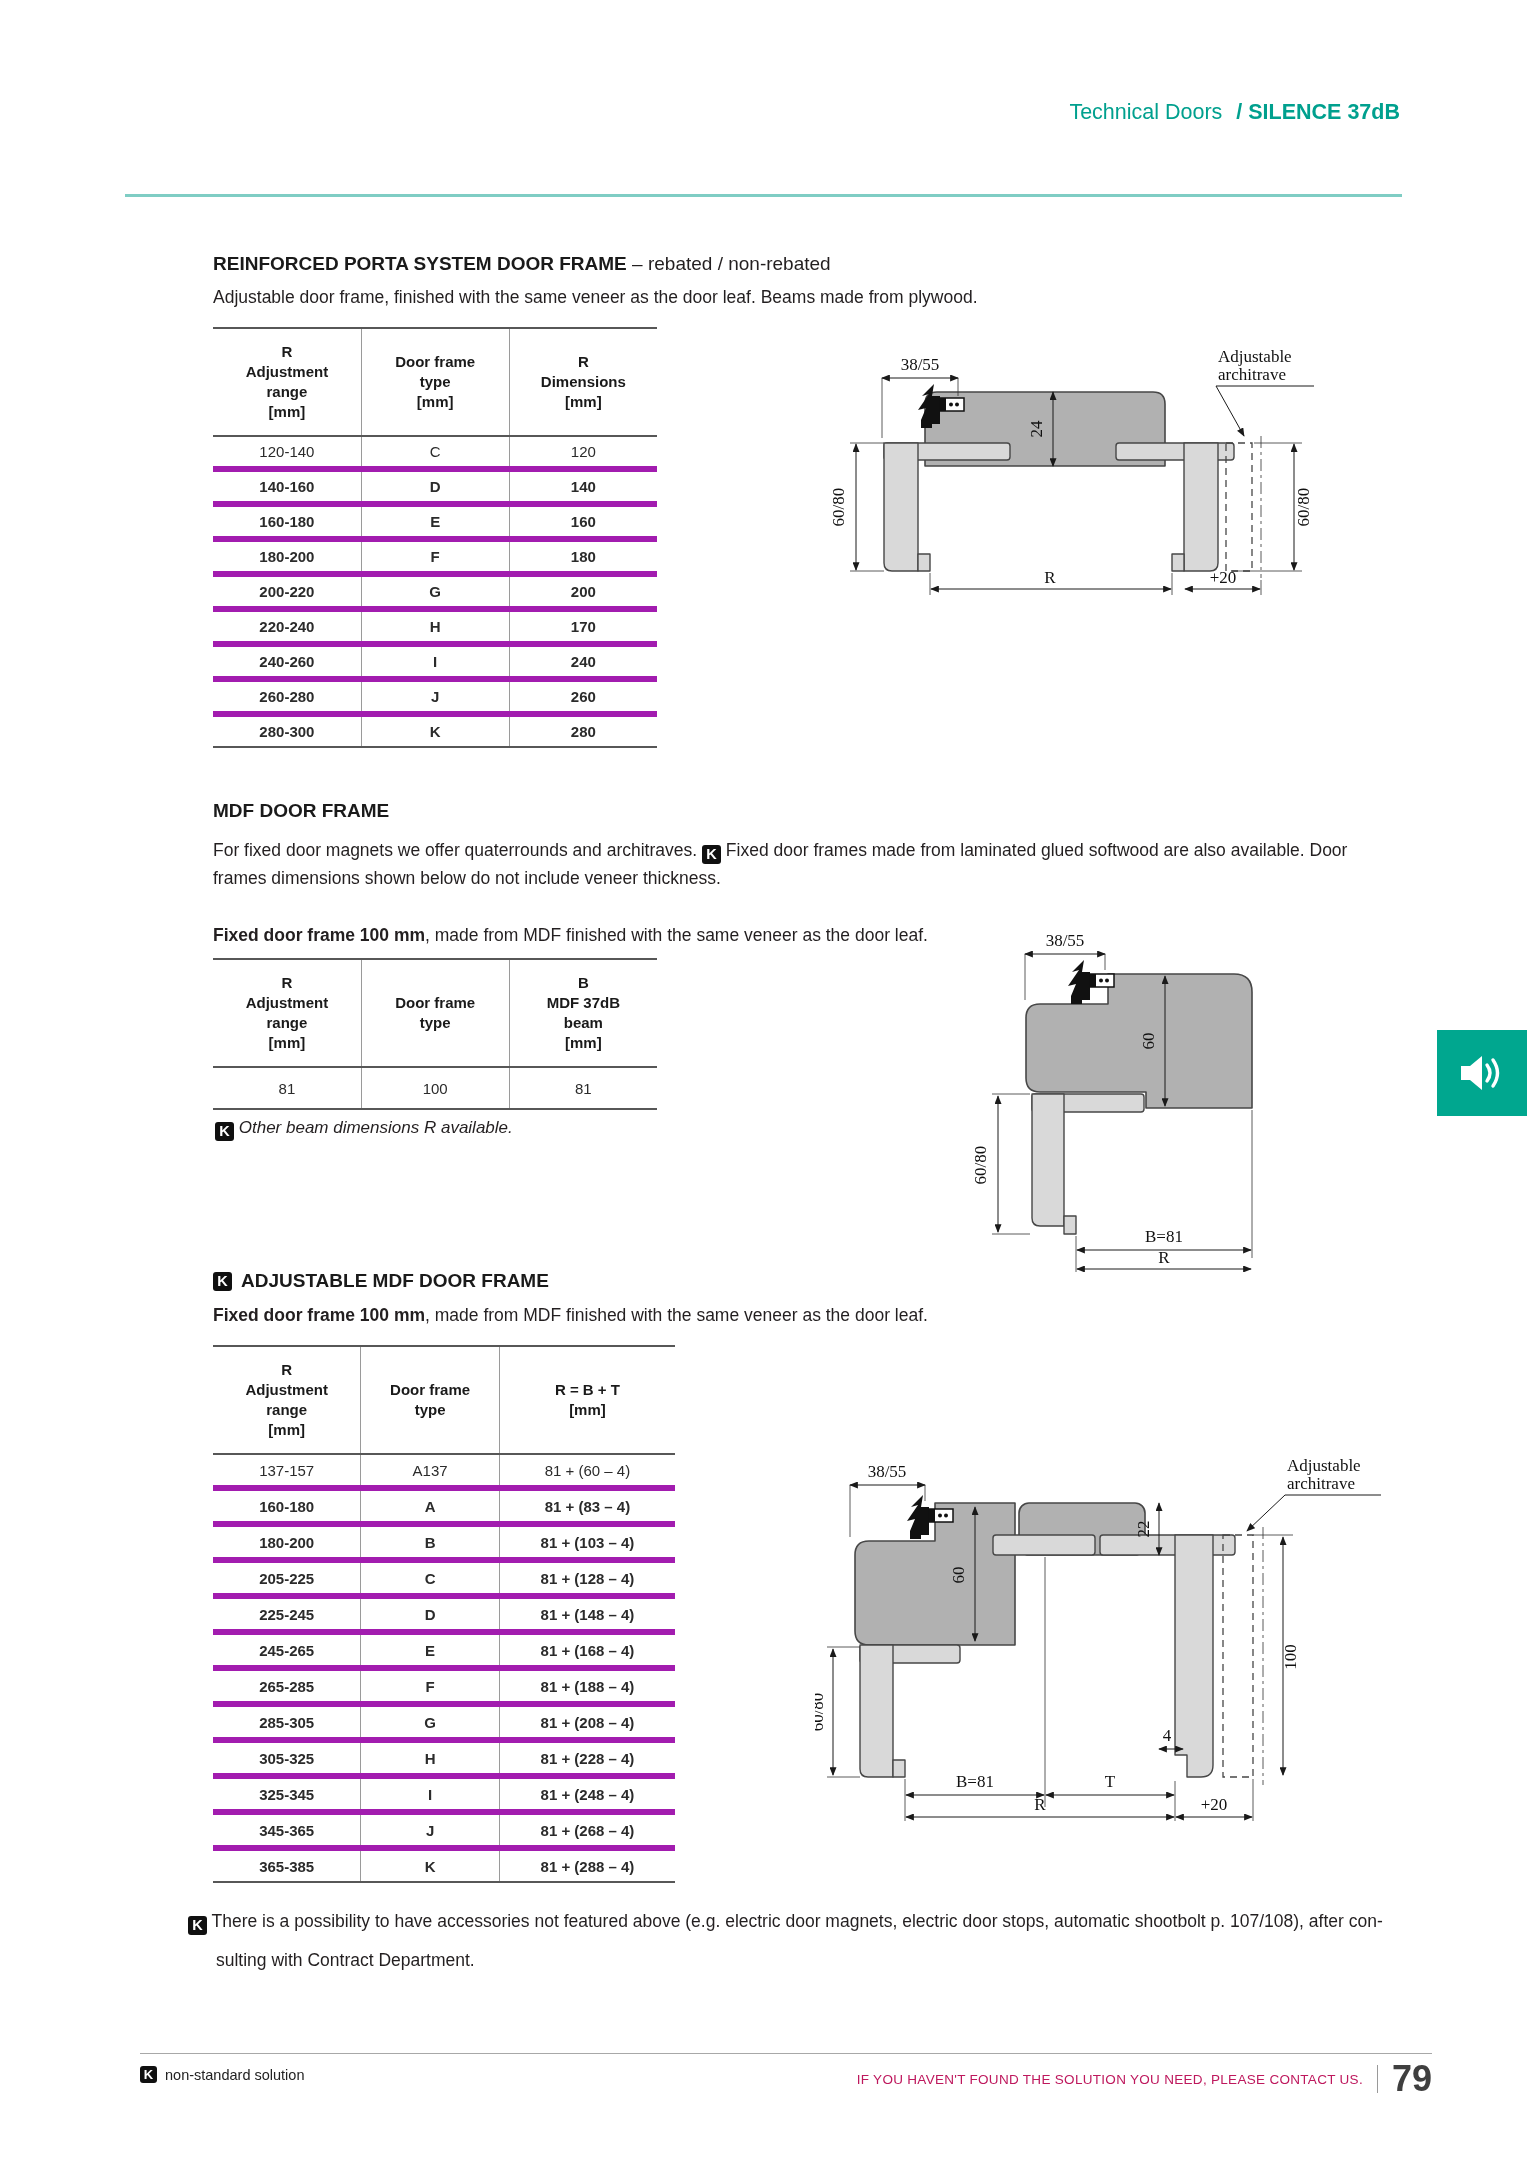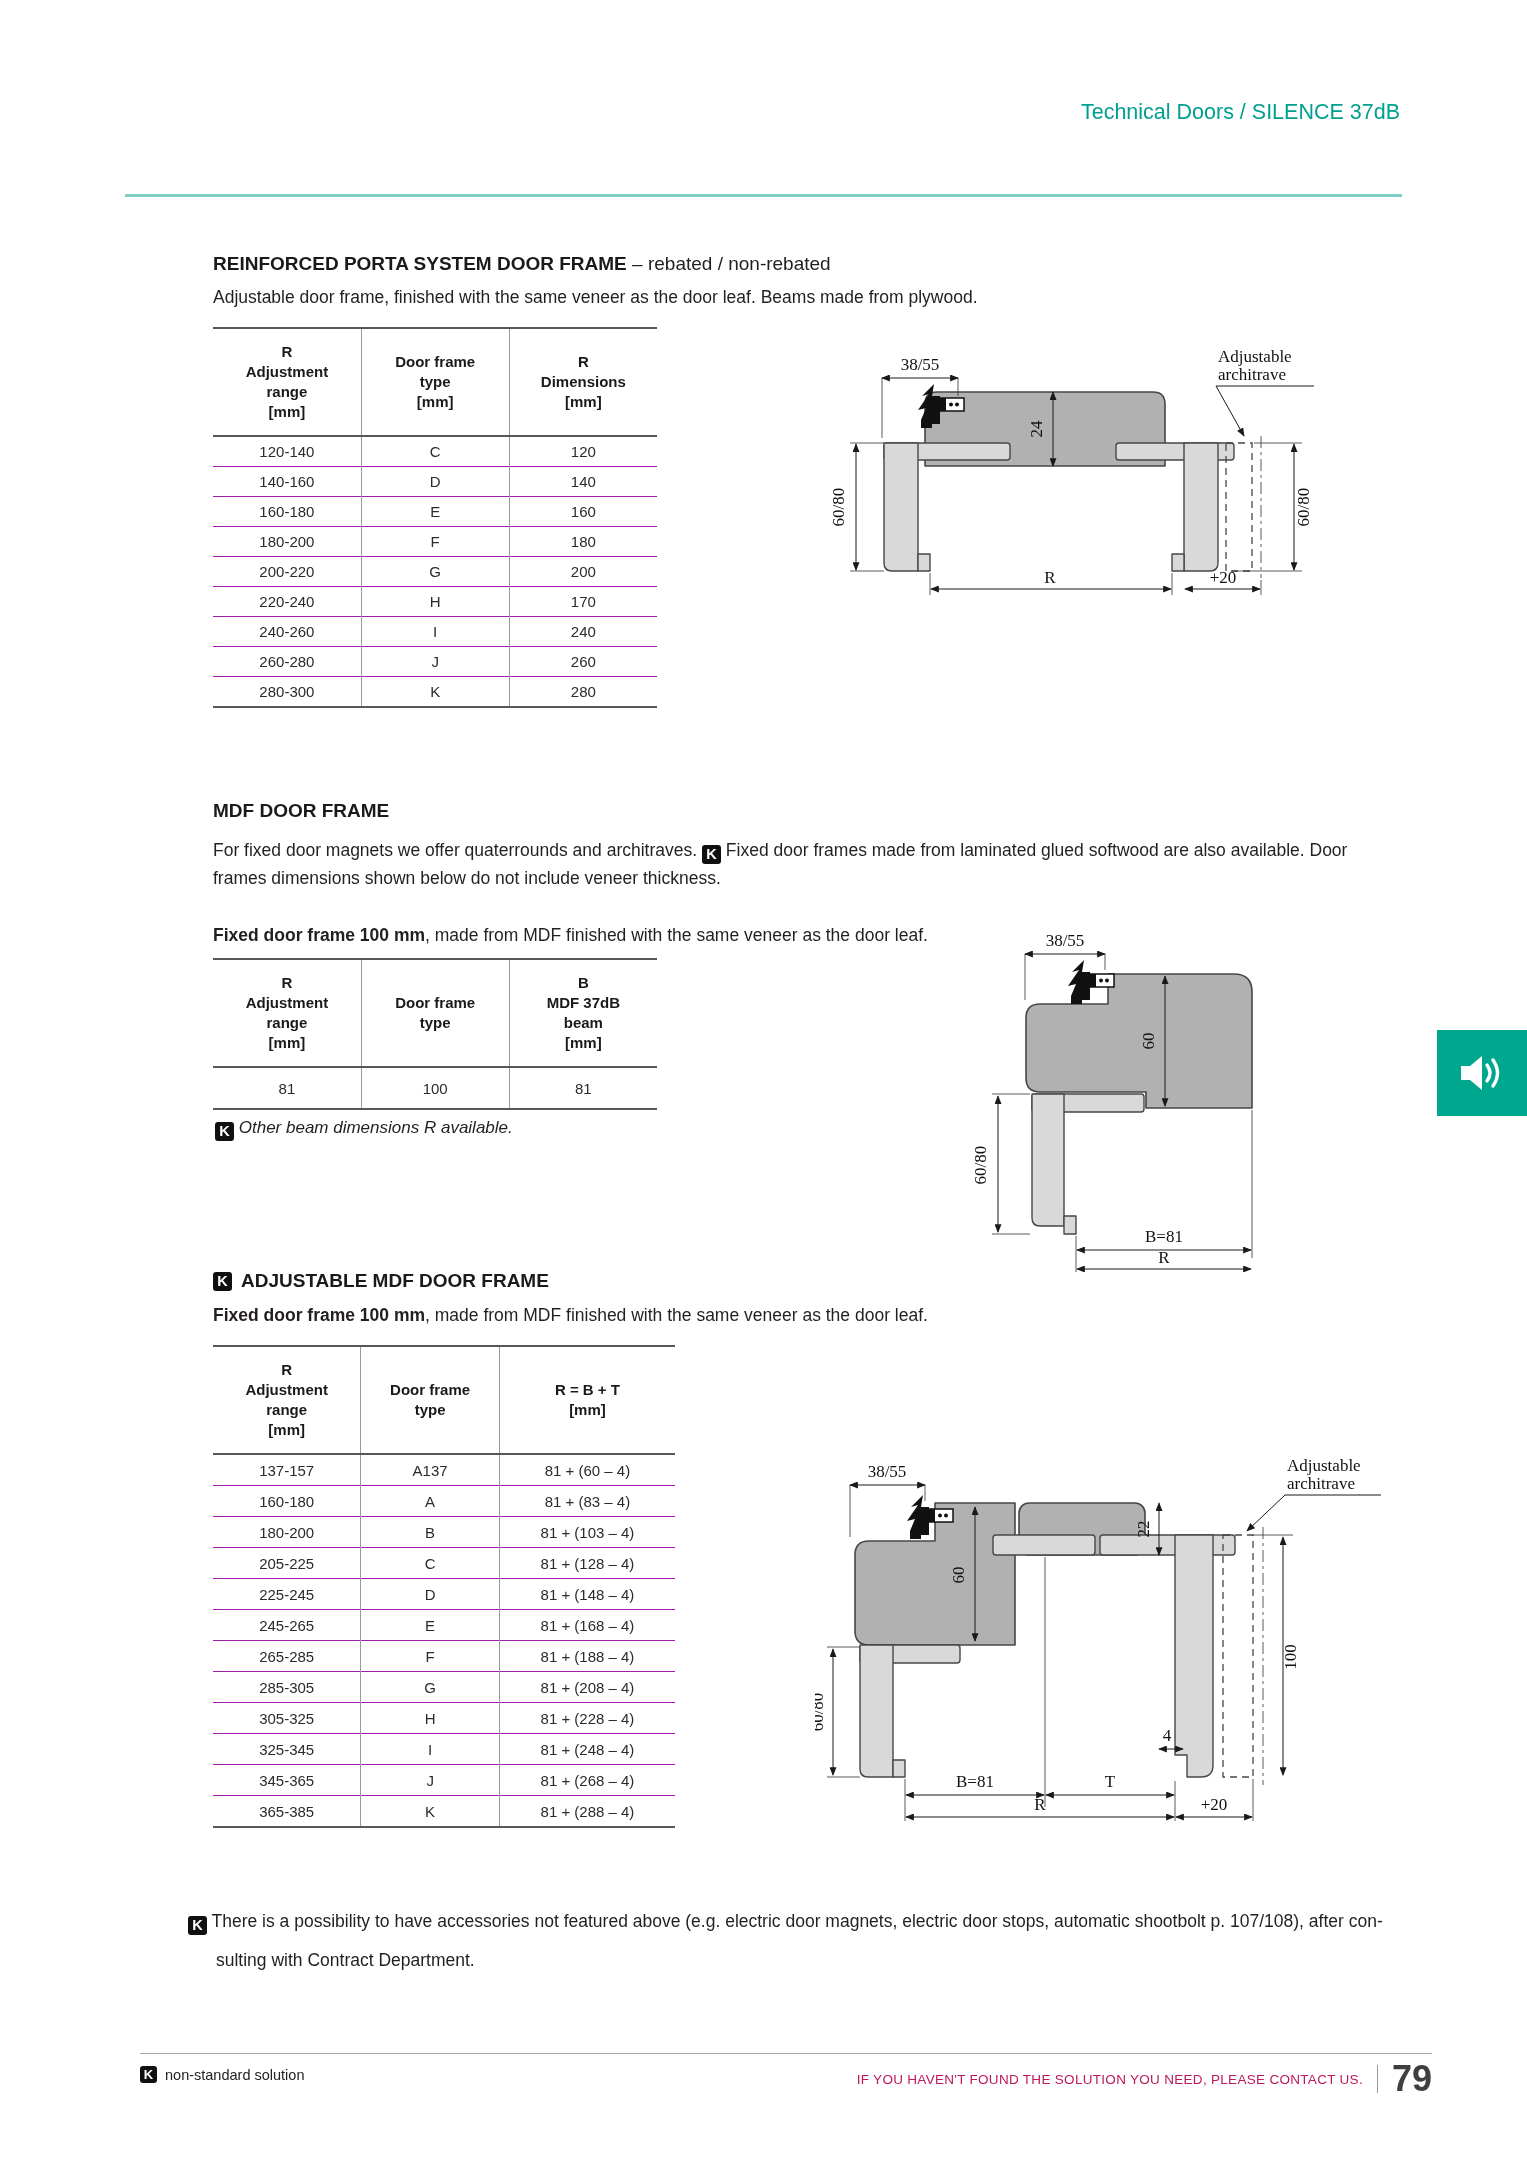--- a/index.html
+++ b/index.html
@@ -1,39 +1,39 @@
 <!DOCTYPE html>
 <html><head>
 <meta charset="utf-8">
 <style>
   html,body{margin:0;padding:0;background:#ffffff;}
   body{width:1527px;height:2160px;position:relative;font-family:"Liberation Sans",sans-serif;color:#231f20;}
   .page{position:absolute;inset:0;background:#fff;overflow:hidden;}
 
   
   .crumb{position:absolute;top:100px;right:127px;font-size:21.5px;color:#00a08e;white-space:nowrap;}
-  .crumb b{font-weight:normal;}
+  .crumb b{font-weight:bold;margin-left:8px;}
   .rule{position:absolute;top:194px;left:125px;width:1277px;height:3px;background:#7fcdc4;}
 
   
   .h1{position:absolute;font-size:19px;font-weight:bold;color:#1a1a1a;white-space:nowrap;}
   .h1 .reg{font-weight:normal;color:#231f20;}
   .body-txt{position:absolute;font-size:17.5px;line-height:28px;color:#231f20;}
   .kicon{display:inline-block;width:19px;height:19px;background:#101010;color:#fff;font-weight:bold;
          font-size:14.5px;line-height:19px;text-align:center;border-radius:3px;vertical-align:-3px;}
   .hrow{display:flex;align-items:center;gap:9px;}
 
   
   table.spec{position:absolute;border-collapse:collapse;table-layout:fixed;background:#fff;
              border-top:2px solid #575757;border-bottom:2px solid #575757;font-size:15px;color:#2b2b2b;}
   table.spec th{font-weight:bold;color:#1a1a1a;border-bottom:2px solid #575757;
                 padding:13px 4px;line-height:1.34;white-space:pre-line;vertical-align:middle;text-align:center;}
   table.spec td{text-align:center;vertical-align:middle;height:29px;padding:0 4px;}
   table.spec th+th, table.spec td+td{border-left:1px solid #9a9a9a;}
-  table.spec tbody tr+tr td{border-top:1px solid #a21caf;}
+  table.spec tbody tr+tr td{border-top:6px solid #a21caf;font-weight:bold;}
   .t1{top:327px;left:213px;width:444px;}
   .t2{top:958px;left:213px;width:444px;}
   .t2 tbody td{height:40px;}
   .t3{top:1345px;left:213px;width:462px;}
   .t3 tbody td{height:30px;}
 
   
   .diag{position:absolute;}
   .fd{fill:#b1b1b1;stroke:#474747;stroke-width:1.6;stroke-linejoin:round;}
   .fl{fill:#d9d9d9;stroke:#474747;stroke-width:1.4;stroke-linejoin:round;}

